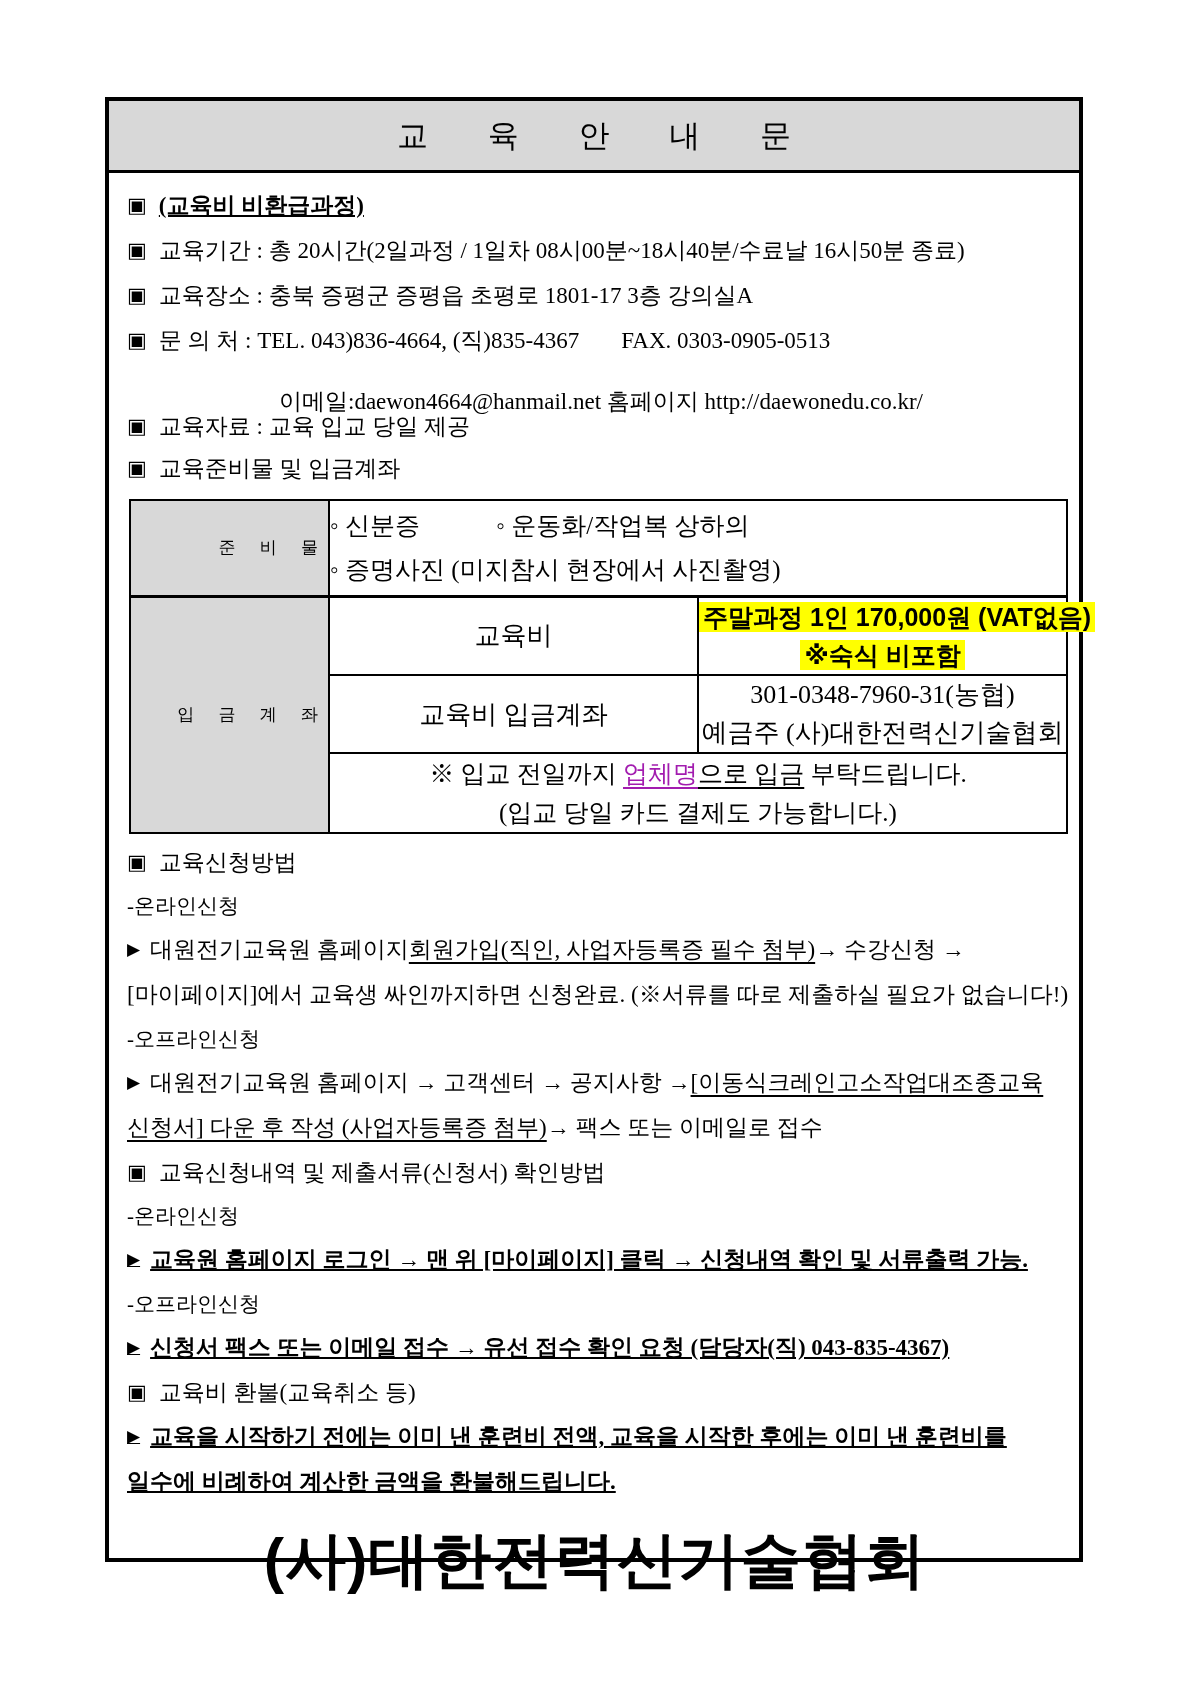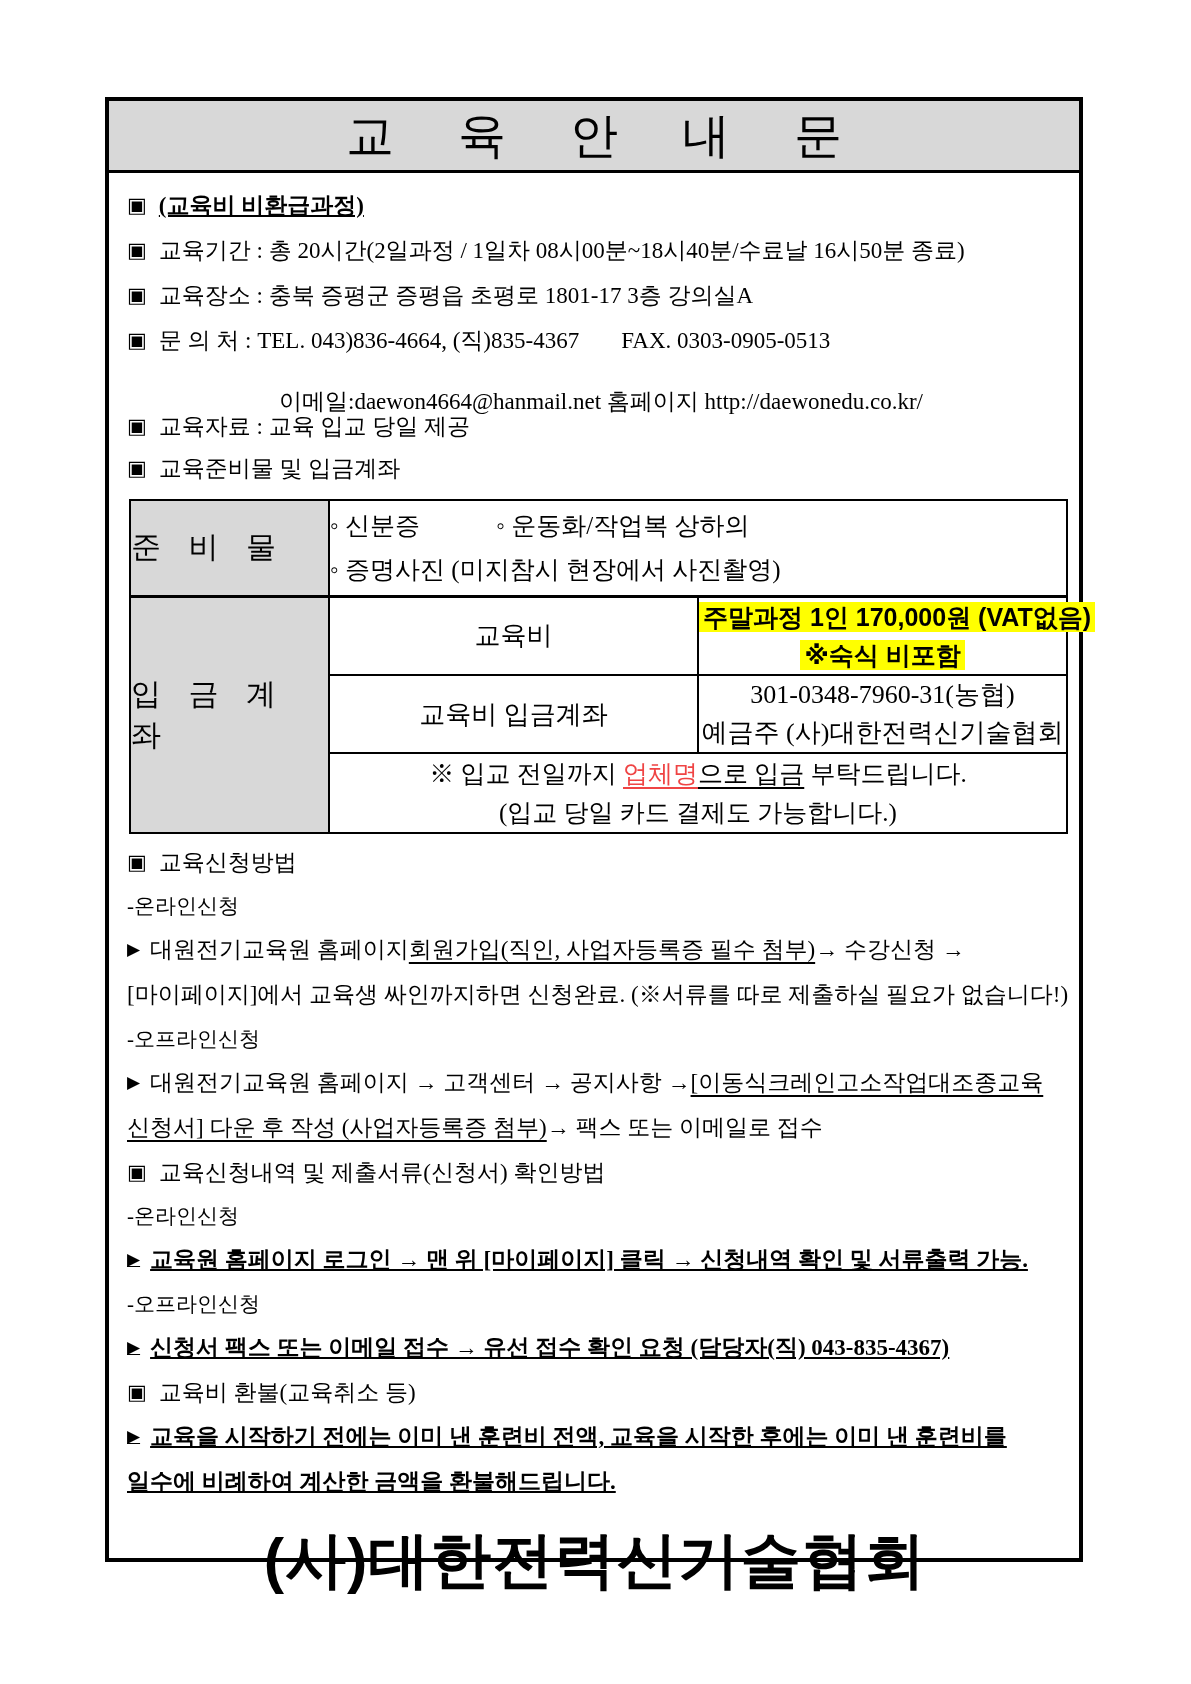--- a/index.html
+++ b/index.html
@@ -8,45 +8,45 @@
     font-family:"Liberation Serif","DejaVu Serif",serif;color:#000;
     overflow:hidden;
   }
   .doc{
     position:absolute;left:105px;top:97px;width:978px;height:1465px;
     border:4px solid #000;box-sizing:border-box;background:#fff;
   }
   .title-bar{
     height:72px;background:#d8d8d8;border-bottom:3px solid #000;
     display:flex;align-items:center;justify-content:center;
-    font-size:48px;letter-spacing:26px;padding-left:26px;box-sizing:border-box;
+    font-size:31px;letter-spacing:26px;padding-left:26px;box-sizing:border-box;
     white-space:nowrap;
   }
   .content{padding:10px 16px 0 18px;font-size:23px;}
   .line{height:45px;display:flex;align-items:center;white-space:nowrap;}
   .line.short{height:42px;}
   .line.sec{height:44px;}
   .bullet{font-size:21px;margin-right:12px;flex:0 0 auto;}
   .tri{font-size:17px;margin-right:10px;flex:0 0 auto;}
   .bold{font-weight:bold;text-decoration:underline;}
   .small{font-size:21px;height:43px;}
   .indent{margin-left:152px;margin-top:35px;}
   .u{text-decoration:underline;text-underline-offset:5px;}
-  .red{color:#ef4444;}
+  .red{color:#a21caf;}
   .fax{margin-left:42px;}
 
   table.acct{
     border-collapse:collapse;margin:10px 0 0 2px;width:939px;
     table-layout:fixed;
   }
   table.acct td{
     border:2px solid #000;padding:0;vertical-align:middle;box-sizing:border-box;
   }
   td.gray{
-    background:#d8d8d8;text-align:left;font-size:30px;letter-spacing:10px;
+    background:#d8d8d8;text-align:right;font-size:17px;letter-spacing:10px;
   }
   .col-head{width:199px;}
   .col-label{width:250px;}
   tr.r1 td{height:96px;border-bottom:3px solid #000;}
   tr.r2 td{height:79px;}
   tr.r3 td{height:78px;}
   tr.r4 td{height:80px;}
   td.prep-items{padding-left:22px;font-size:25px;}
   .prep-row{height:44px;display:flex;align-items:center;white-space:nowrap;gap:7px;}
   .gap{display:inline-block;width:62px;}

